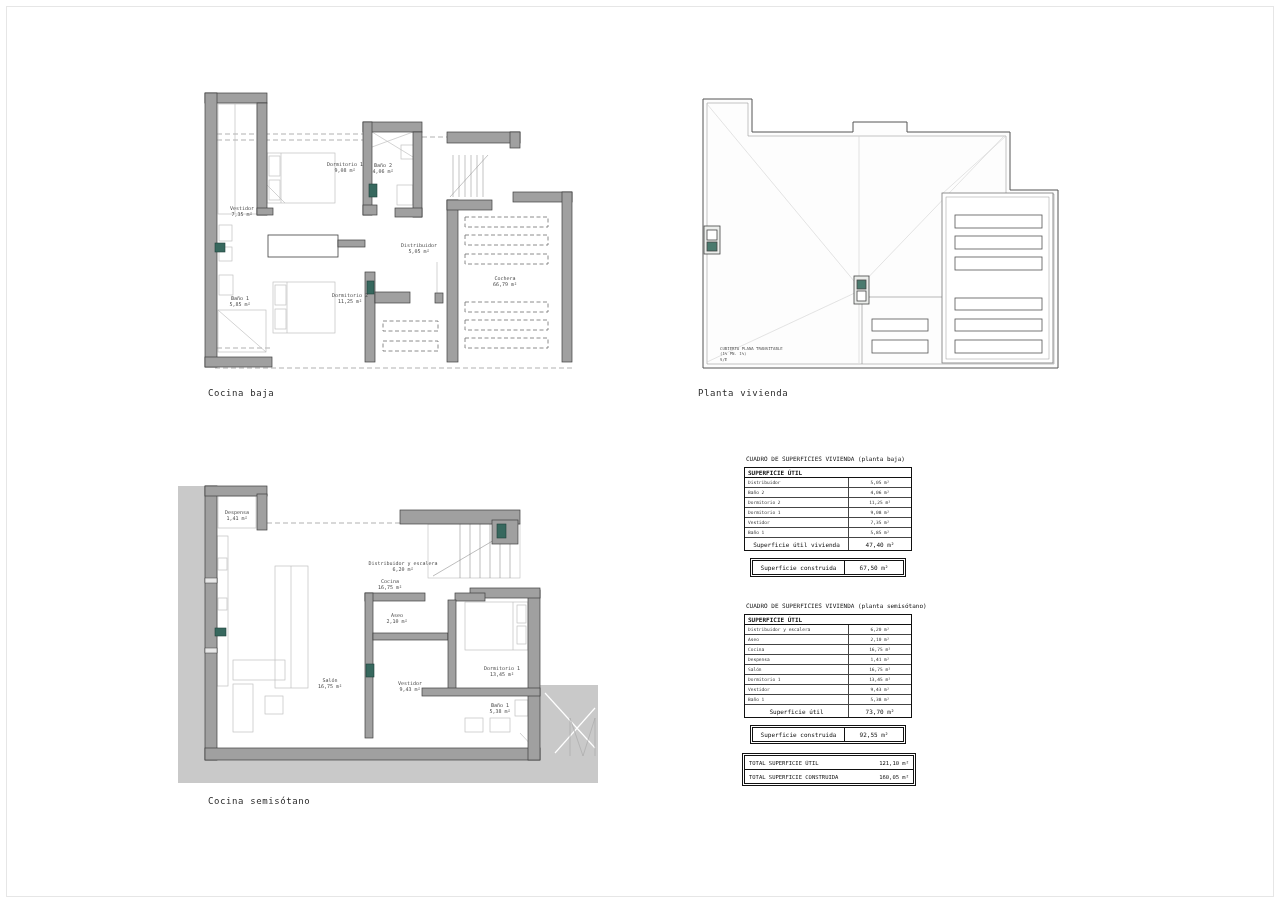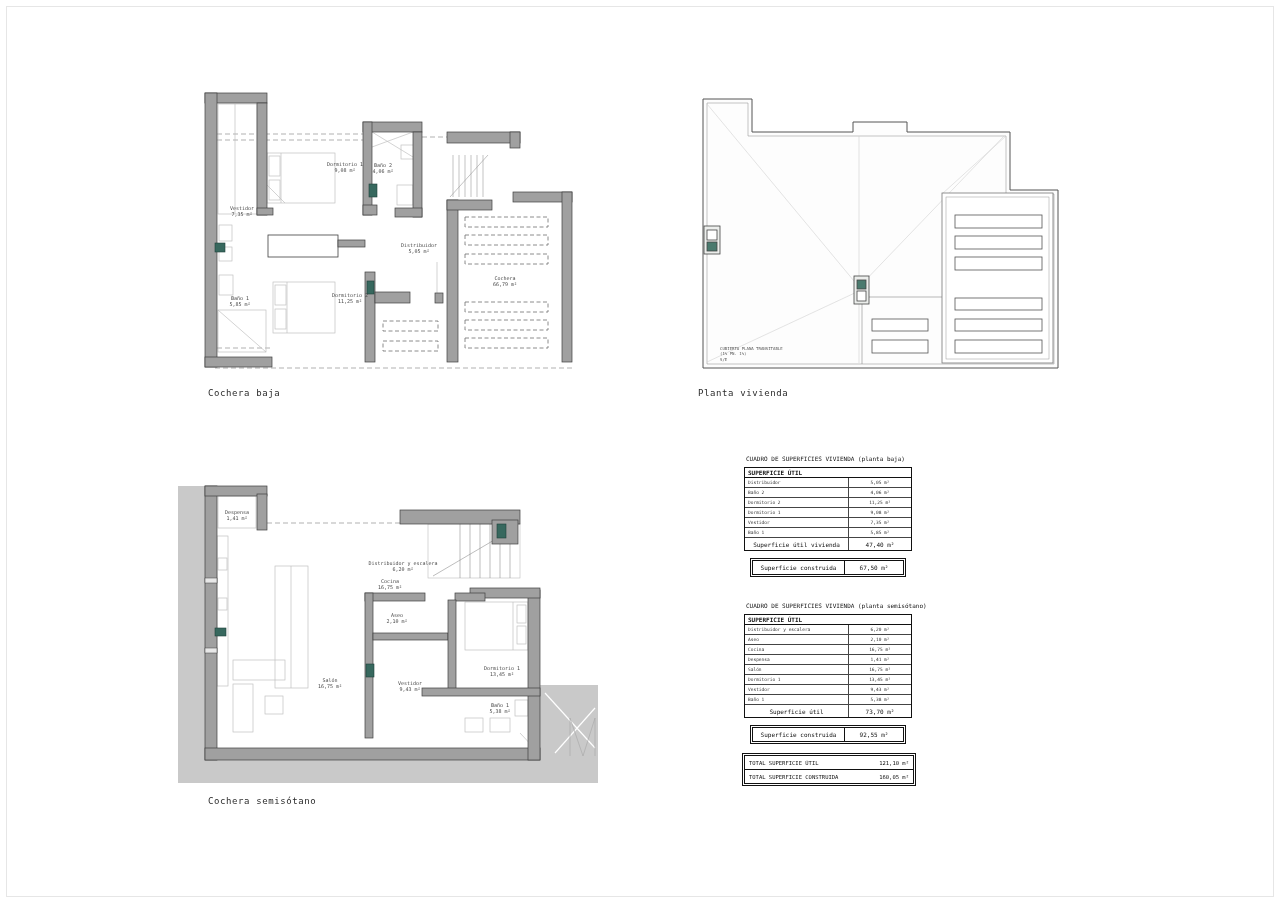--- a/index.html
+++ b/index.html
@@ -149,21 +149,21 @@
     </div>
   <div class="rlabel" style="left:224px;top:163px">
       <span>Distribuidor</span>
       <span>5,05 m²</span>
     </div>
   <div class="rlabel" style="left:310px;top:196px">
       <span>Cochera</span>
       <span>66,79 m²</span>
     </div>
 </div>
-<div class="caption" style="left:208px;top:388px">Cochera baja</div>
+<div class="caption" style="left:208px;top:388px">Cocina baja</div>
 
 <div class="plan" style="left:690px;top:90px;width:380px;height:290px">
   <svg width="380" height="290" viewBox="0 0 380 290">
     <path d="M13,9 L62,9 L62,42 L163,42 L163,32 L217,32 L217,42 L320,42 L320,100 L368,100 L368,278 L13,278 Z" fill="#fdfdfd" stroke="#555" stroke-width="1"></path>
     <path d="M17,13 L58,13 L58,46 L316,46 L316,104 L364,104 L364,274 L17,274 Z" fill="none" stroke="#8a8a8a" stroke-width="0.5"></path>
 
     <g stroke="#d2d2d2" stroke-width="0.6" fill="none">
       <line x1="17" y1="14" x2="169" y2="197"></line>
       <line x1="17" y1="272" x2="169" y2="201"></line>
       <line x1="314" y1="46" x2="169" y2="197"></line>
@@ -312,21 +312,21 @@
     </div>
   <div class="rlabel" style="left:327px;top:193px">
       <span>Dormitorio 1</span>
       <span>13,45 m²</span>
     </div>
   <div class="rlabel" style="left:325px;top:230px">
       <span>Baño 1</span>
       <span>5,38 m²</span>
     </div>
 </div>
-<div class="caption" style="left:208px;top:796px">Cochera semisótano</div>
+<div class="caption" style="left:208px;top:796px">Cocina semisótano</div>
 
 <div class="tblwrap" style="left:744px;top:455px">
   <div class="ttitle">CUADRO DE SUPERFICIES VIVIENDA (planta baja)</div>
   <div class="tbl">
     <div class="thead">SUPERFICIE  ÚTIL</div>
     <div class="trow">
         <div class="tname">Distribuidor</div>
         <div class="tval">5,05 m²</div>
       </div>
     <div class="trow">

